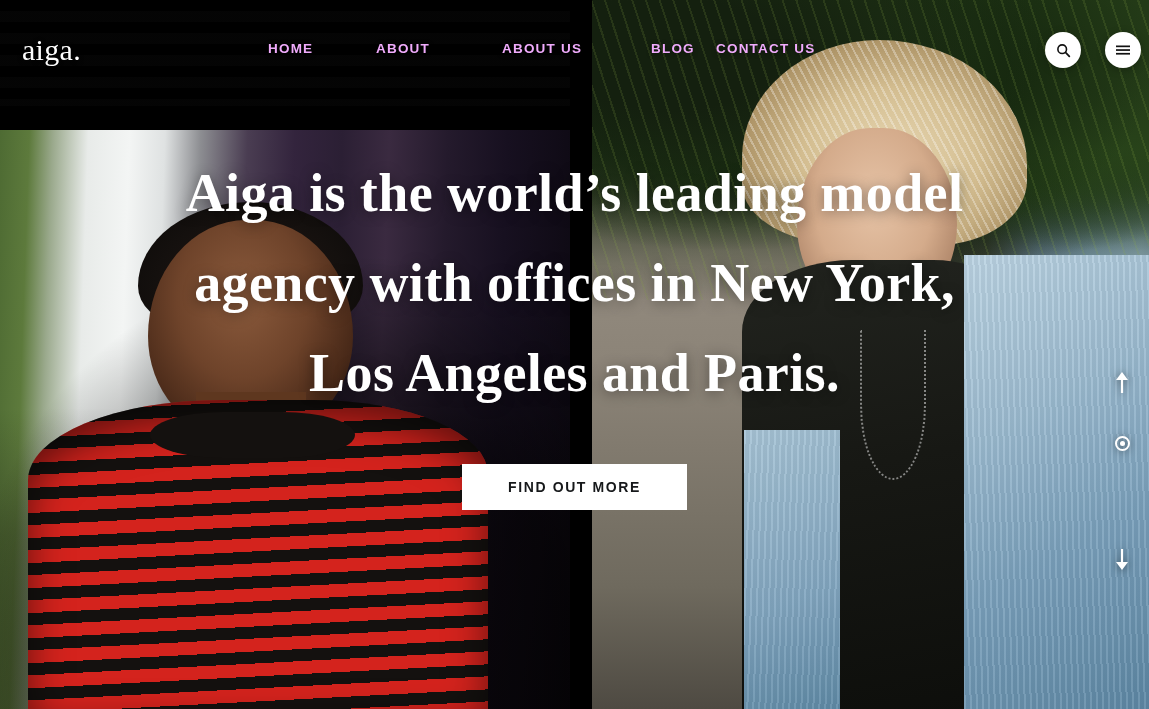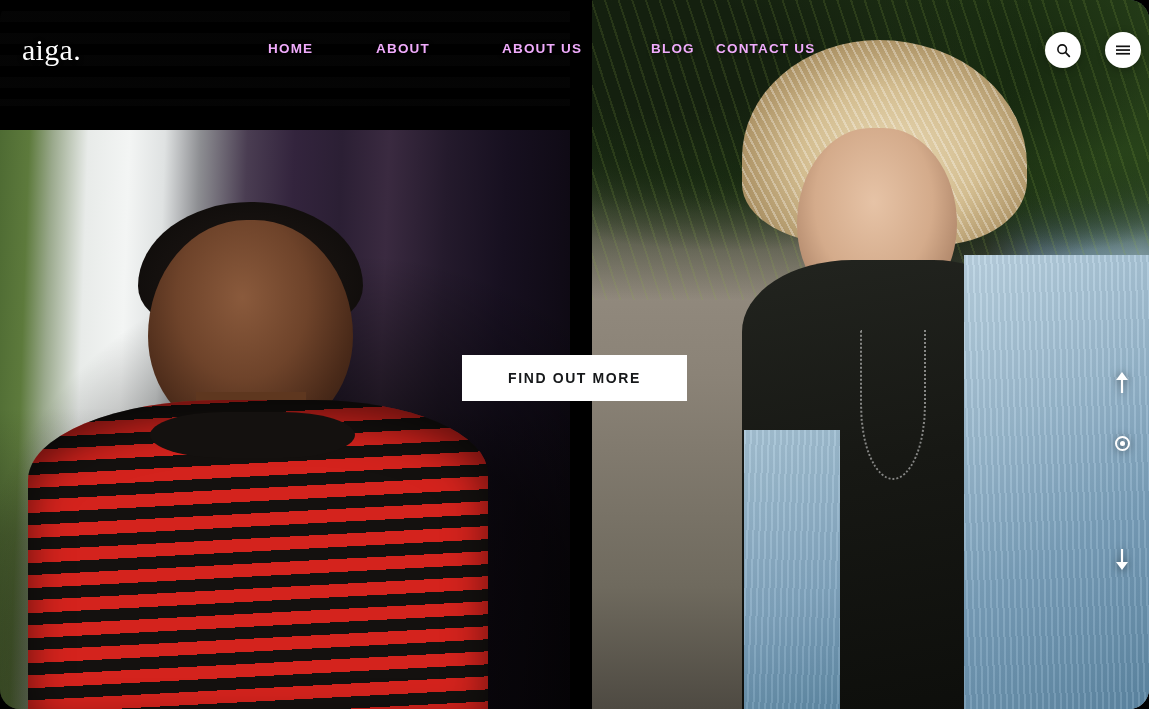--- a/index.html
+++ b/index.html
@@ -2,21 +2,21 @@
 <html><head>
 <meta charset="utf-8">
 <style>
   * { margin:0; padding:0; box-sizing:border-box; }
   html, body {
     width:1149px; height:709px; overflow:hidden;
     background:#000;
     font-family:"Liberation Sans", sans-serif;
   }
 
-  #stage { position:relative; width:1149px; height:709px; background:#000; overflow:hidden;border-radius:20px; }
+  #stage { position:relative; width:1149px; height:709px; background:#000; overflow:hidden; }
 
   
   .panel { position:absolute; overflow:hidden; }
 
   
   .p-tl { left:0; top:0; width:570px; height:106px;
     background:
       linear-gradient(100deg, rgba(0,0,0,.35) 0%, rgba(0,0,0,0) 22%),
       linear-gradient(90deg,
         #c98a5e 0%, #d79a६9 0%, #d9a175 8%, #c98b5c 16%,
@@ -212,20 +212,25 @@
         <svg width="16" height="12" viewBox="0 0 16 12">
           <rect x="1" y="1.5" width="14" height="1.7" fill="#111"></rect>
           <rect x="1" y="5.2" width="14" height="1.7" fill="#111"></rect>
           <rect x="1" y="8.9" width="14" height="1.7" fill="#111"></rect>
         </svg>
       </span>
     </div>
   </div>
 
   <div id="hero">
+    <h1 id="headline">
+      <span class="ln">Aiga is the world’s leading model</span>
+      <span class="ln">agency with offices in New York,</span>
+      <span class="ln">Los Angeles and Paris.</span>
+    </h1>
     <button id="cta">FIND OUT MORE</button>
   </div>
 
   <div id="rail">
     <div class="ctl">
       <span>
         <svg width="16" height="22" viewBox="0 0 16 22">
           <line x1="8" y1="21" x2="8" y2="3" stroke="#fff" stroke-width="2.2"></line>
           <polygon points="8,0 14,8 2,8" fill="#fff"></polygon>
         </svg>

